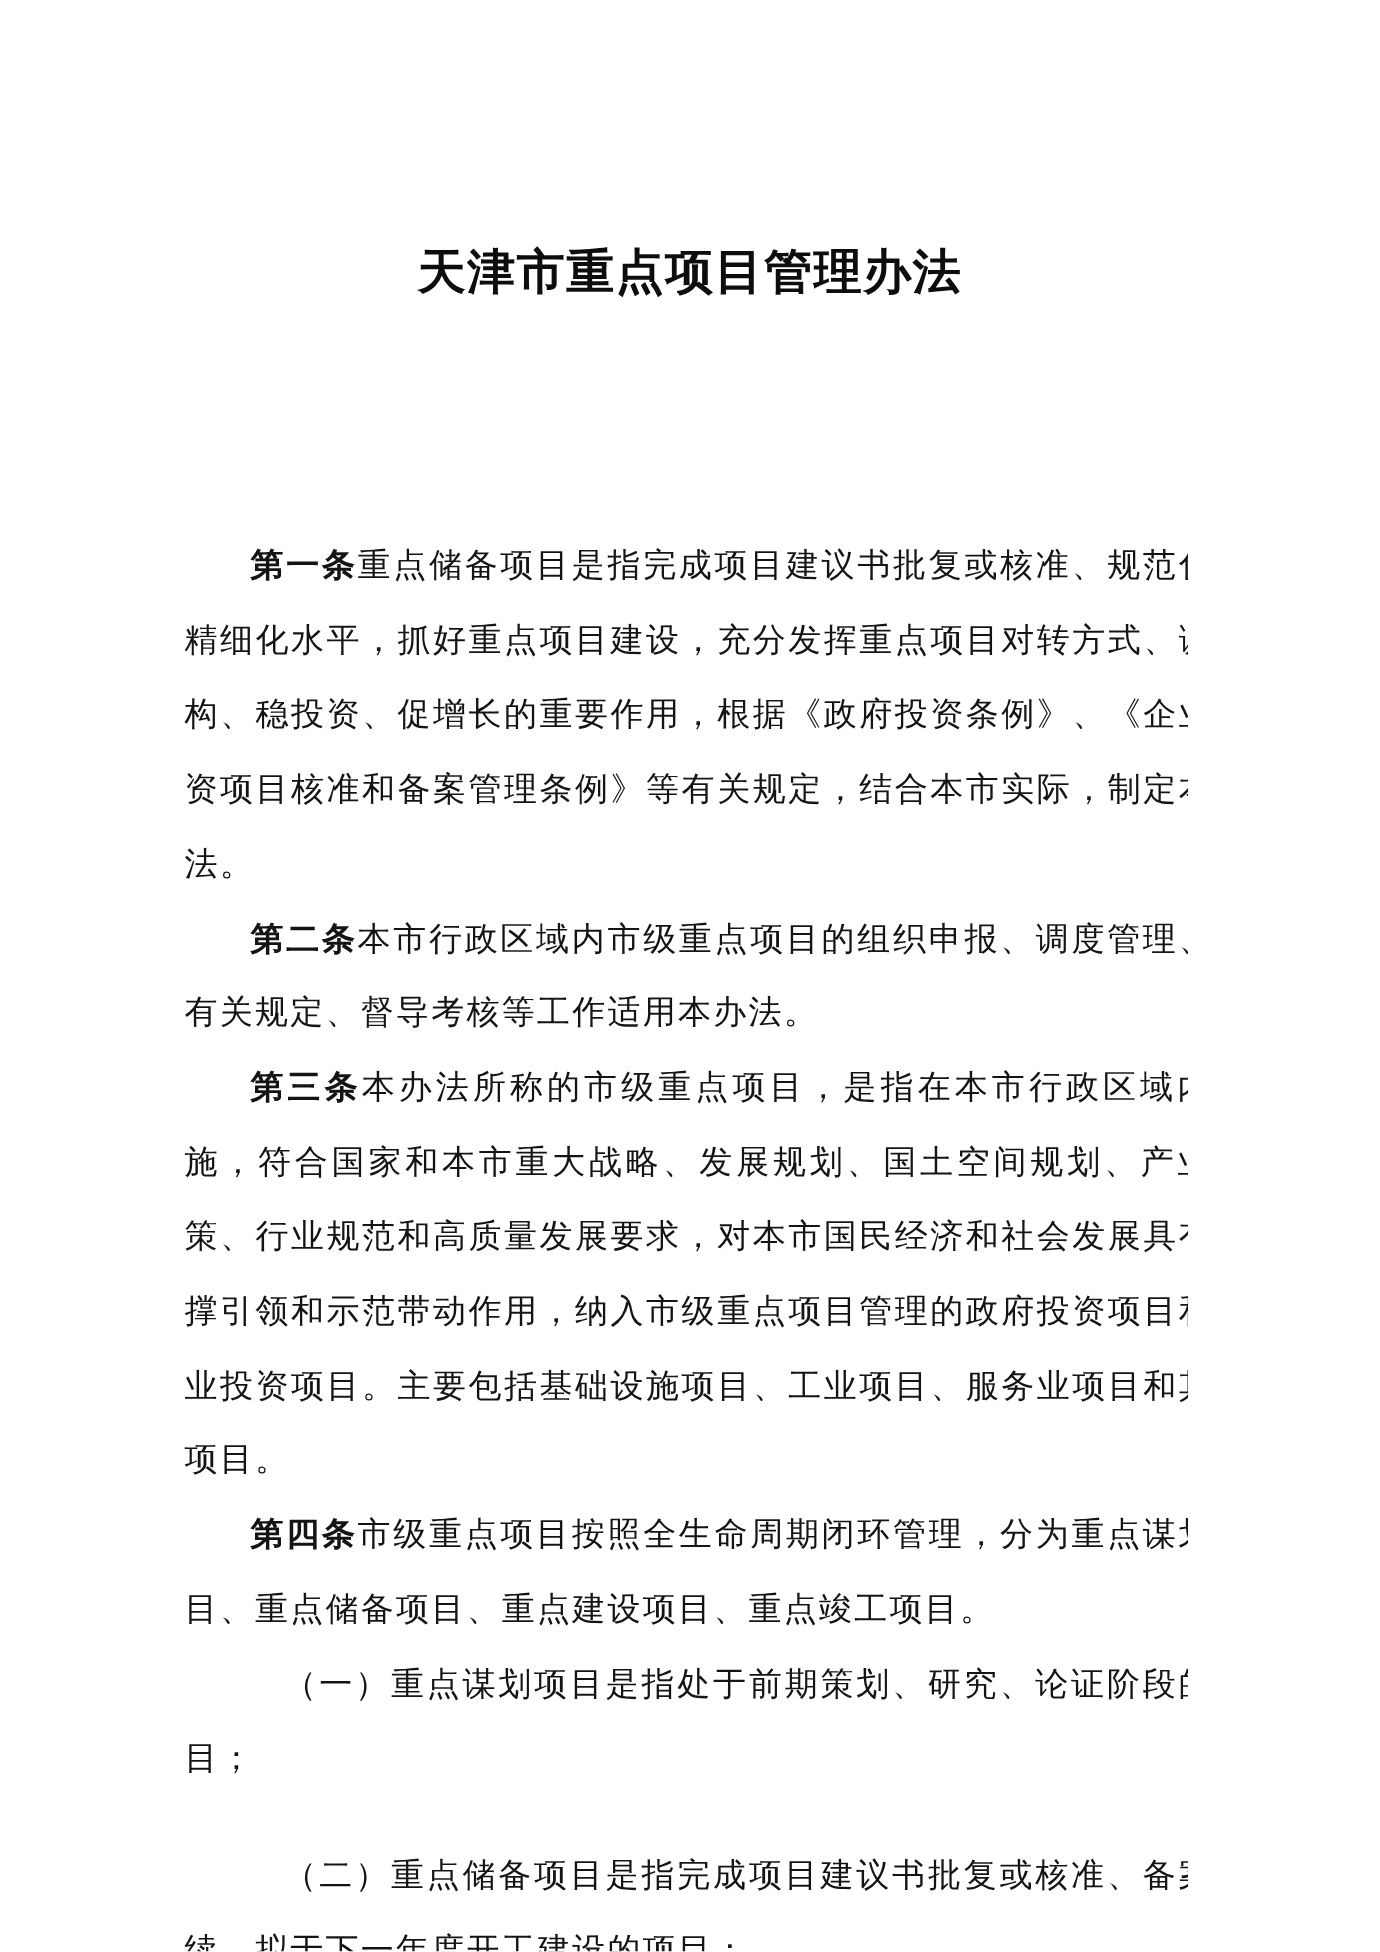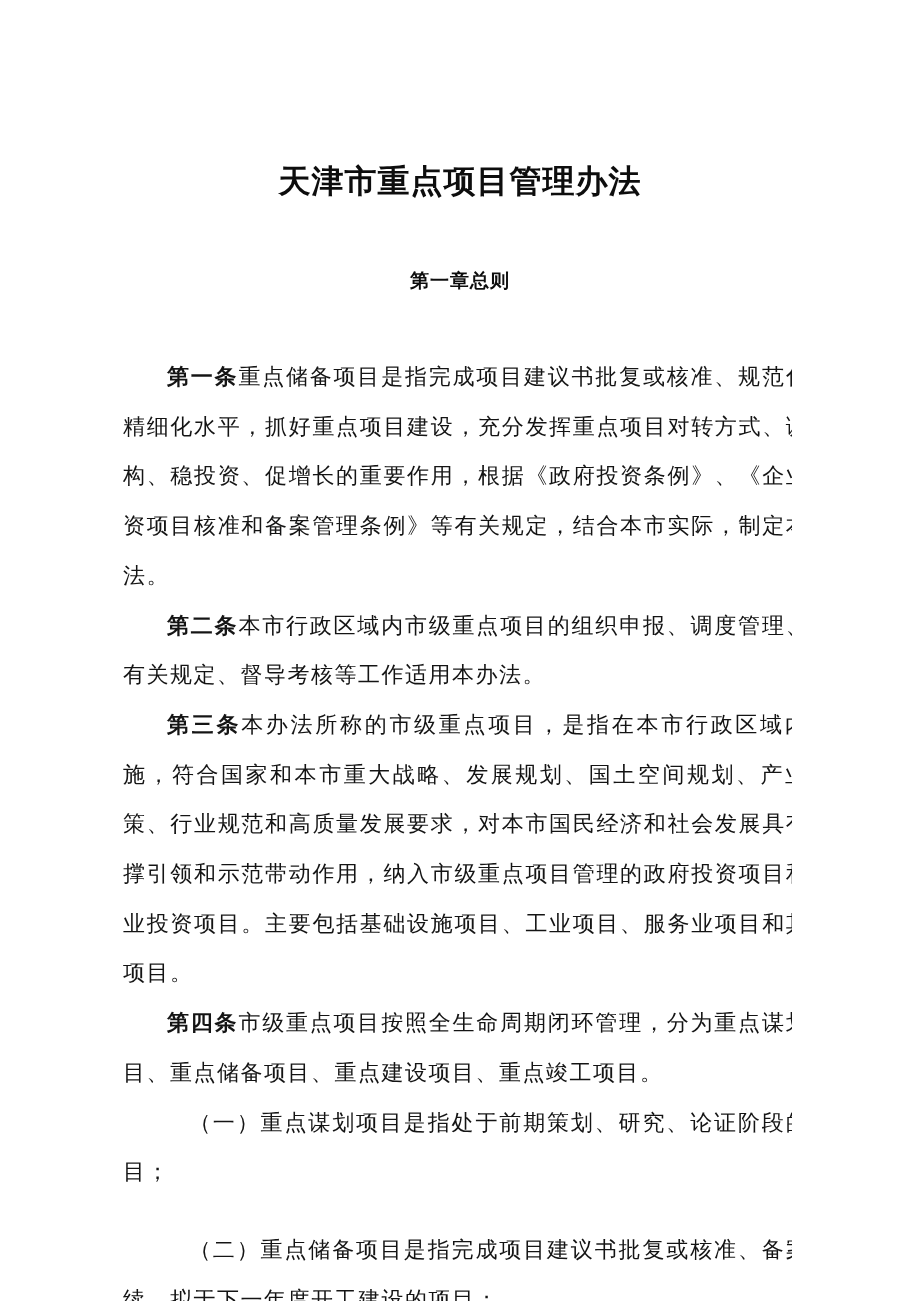--- a/index.html
+++ b/index.html
@@ -74,21 +74,20 @@
     font-weight: 400;
   }
 </style>
 </head>
 <body>
 
 <div class="page">
 
   <div class="doc-title">天津市重点项目管理办法</div>
 
-  <div class="chapter-heading">第一章总则</div>
 
   <div class="doc-body">
 
     <p class="para"><span class="article-label">第一条</span><span>重点储备项目是指完成项目建议书批复或核准、规范化、精细化水平，抓好重点项目建设，充分发挥重点项目对转方式、调结构、稳投资、促增长的重要作用，根据《政府投资条例》、《企业投资项目核准和备案管理条例》等有关规定，结合本市实际，制定本办法。</span></p>
 
     <p class="para"><span class="article-label">第二条</span><span>本市行政区域内市级重点项目的组织申报、调度管理、等有关规定、督导考核等工作适用本办法。</span></p>
 
     <p class="para"><span class="article-label">第三条</span><span>本办法所称的市级重点项目，是指在本市行政区域内实施，符合国家和本市重大战略、发展规划、国土空间规划、产业政策、行业规范和高质量发展要求，对本市国民经济和社会发展具有支撑引领和示范带动作用，纳入市级重点项目管理的政府投资项目和企业投资项目。主要包括基础设施项目、工业项目、服务业项目和其他项目。</span></p>
 
     <p class="para"><span class="article-label">第四条</span><span>市级重点项目按照全生命周期闭环管理，分为重点谋划项目、重点储备项目、重点建设项目、重点竣工项目。</span></p>

